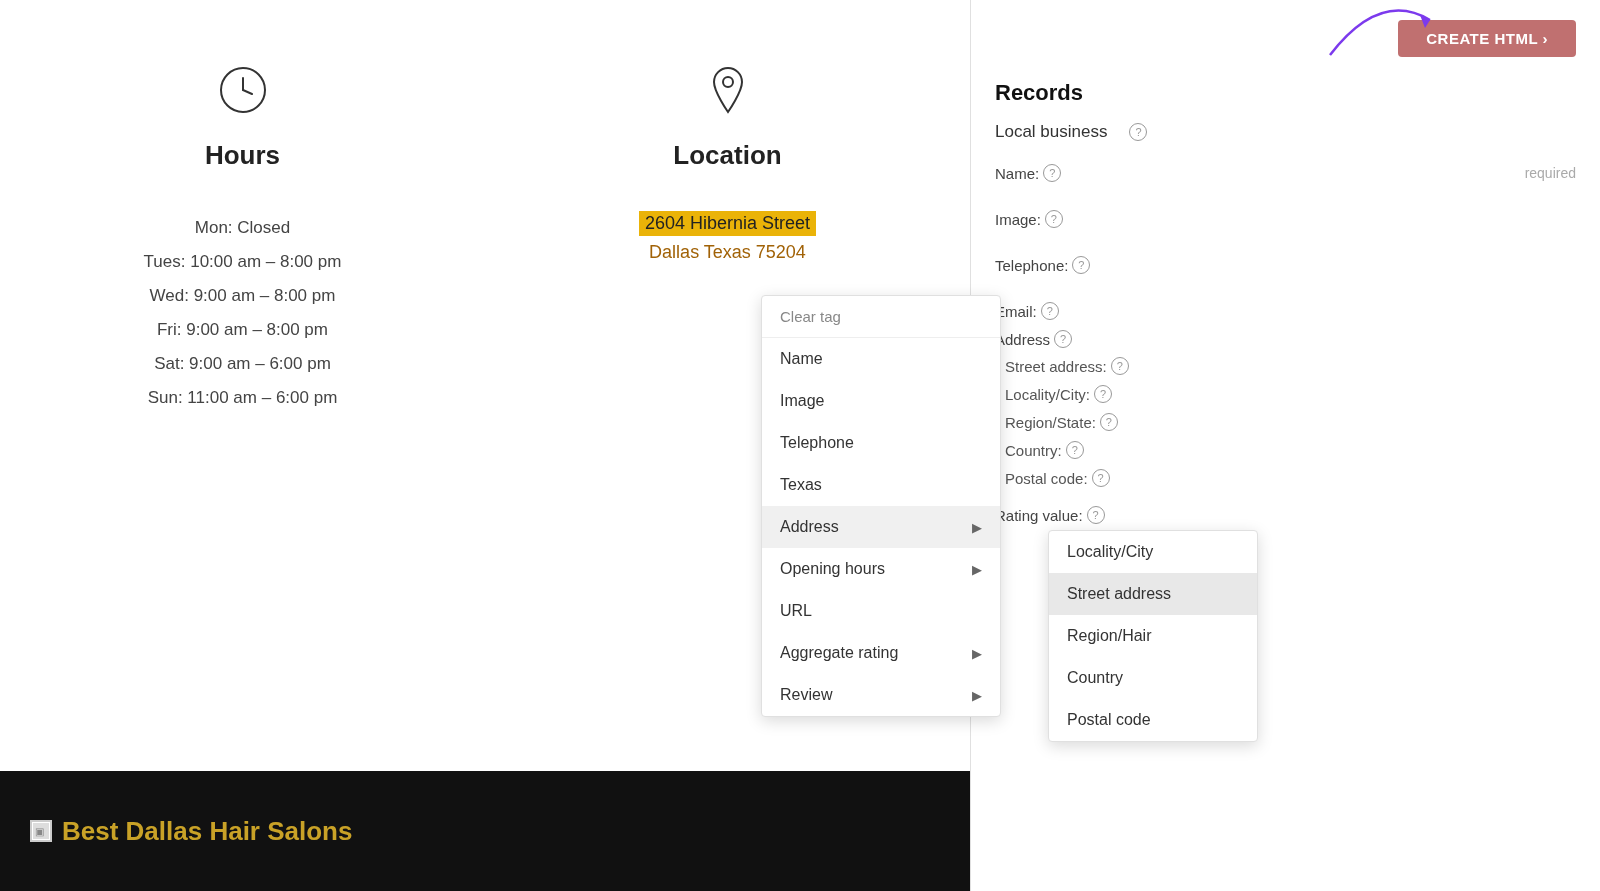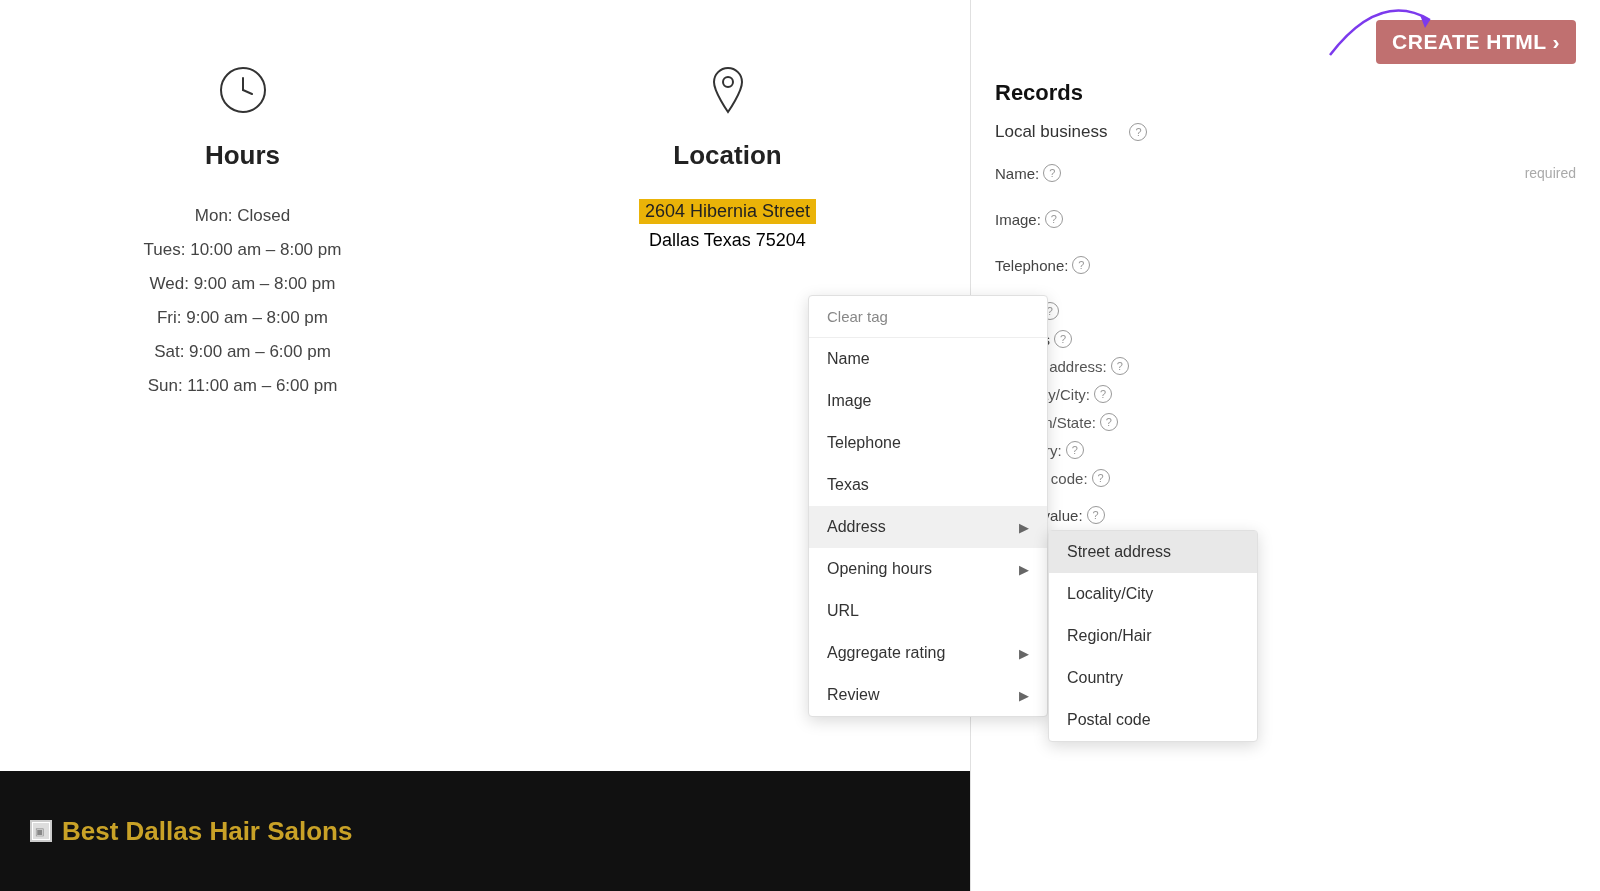--- a/index.html
+++ b/index.html
@@ -51,21 +51,21 @@
       height: 60px;
       display: flex;
       align-items: center;
       justify-content: center;
       margin-bottom: 20px;
     }
 
     .section-title {
       font-size: 26px;
       font-weight: 700;
-      margin-bottom: 28px;
+      margin-bottom: 40px;
       color: #222;
     }
 
     .hours-list {
       list-style: none;
       text-align: center;
       font-size: 17px;
       color: #444;
       line-height: 2;
     }
@@ -74,21 +74,21 @@
       background: #eab308;
       padding: 2px 6px;
       font-size: 18px;
       color: #222;
       margin-bottom: 6px;
       display: inline-block;
     }
 
     .address-line2 {
       font-size: 18px;
-      color: #000000;
+      color: #a16207;
     }
 
     
     .footer-bar {
       height: 120px;
       background: #111;
       display: flex;
       align-items: center;
       padding: 0 30px;
       flex-shrink: 0;
@@ -137,22 +137,22 @@
       align-items: flex-start;
       position: relative;
       height: 70px;
     }
 
     .create-html-btn {
       background: #c07070;
       color: #fff;
       border: none;
       border-radius: 4px;
-      padding: 10px 16px;
-      font-size: 21px;
+      padding: 10px 28px;
+      font-size: 15px;
       font-weight: 600;
       cursor: pointer;
       display: flex;
       align-items: center;
       gap: 8px;
       letter-spacing: 0.5px;
     }
 
     .arrow-decoration {
       position: absolute;
@@ -240,21 +240,21 @@
       font-size: 15px;
       color: #555;
       display: flex;
       align-items: center;
       gap: 4px;
     }
 
     
     .context-menu {
       position: absolute;
-      left: 808px;
+      left: 761px;
       top: 295px;
       width: 240px;
       background: #fff;
       border: 1px solid #e0e0e0;
       border-radius: 4px;
       box-shadow: 0 4px 16px rgba(0,0,0,0.15);
       z-index: 100;
     }
 
     .context-menu-item {
@@ -483,27 +483,27 @@
     <span>Aggregate rating</span>
     <span class="chevron-right">▶</span>
   </div>
   <div class="context-menu-item">
     <span>Review</span>
     <span class="chevron-right">▶</span>
   </div>
 </div>
 
 <div class="submenu">
+  <div class="submenu-item">
+    <span>Locality/City</span>
+  </div>
   <div class="submenu-item highlighted">
     <span>Street address</span>
   </div>
   <div class="submenu-item">
-    <span>Locality/City</span>
-  </div>
-  <div class="submenu-item">
     <span>Region/Hair</span>
   </div>
   <div class="submenu-item">
     <span>Country</span>
   </div>
   <div class="submenu-item">
     <span>Postal code</span>
   </div>
 </div>
 

